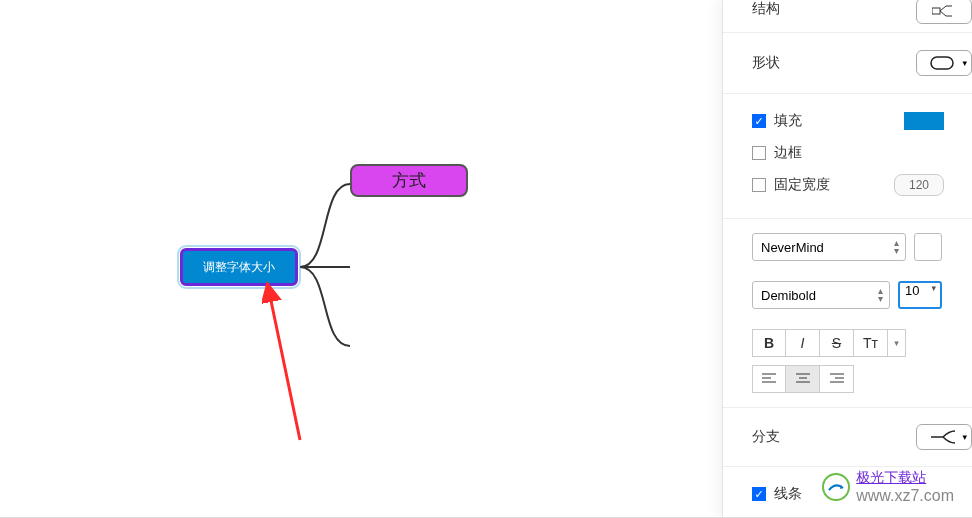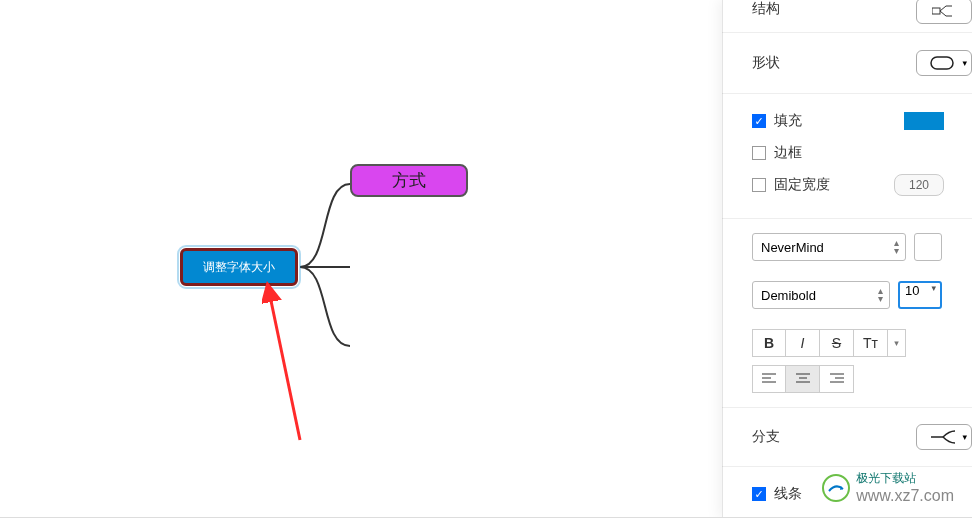--- a/index.html
+++ b/index.html
@@ -21,21 +21,21 @@
   }
   .node-root {
     position: absolute;
     left: 180px; top: 248px;
     width: 118px; height: 38px;
     background: #0288d1;
     color: #fff;
     font-size: 12px;
     border-radius: 6px;
     display: flex; align-items: center; justify-content: center;
-    border: 3px solid #7f1d1d;
+    border: 3px solid #6d28d9;
     outline: 2px solid rgba(2,136,209,0.3);
     outline-offset: 1px;
   }
   .node-child {
     position: absolute;
     width: 118px; height: 33px;
     background: #d946ef;
     border: 2px solid #555;
     border-radius: 8px;
     display: flex; align-items: center; justify-content: center;
@@ -168,21 +168,21 @@
     font-size:14px;
     color:#666;
   }
   .wm-logo {
     width:28px; height:28px;
     border-radius:50%;
     border: 2px solid #6bbf47;
     display:flex;align-items:center;justify-content:center;
     color:#0077c8;
   }
-  .wm-text1 { color:#0f766e; font-size:12px; font-weight:500;}
+  .wm-text1 { color:#6d28d9; font-size:14px; font-weight:500;text-decoration:underline;}
   .wm-text2 { color:#888; font-size:16px;}
   
   .shadow { filter: drop-shadow(-4px 0 6px rgba(0,0,0,0.05)); }
 </style>
 </head>
 <body>
 
 <div class="canvas">
 
   <svg class="arrow-svg" width="720" height="518">

